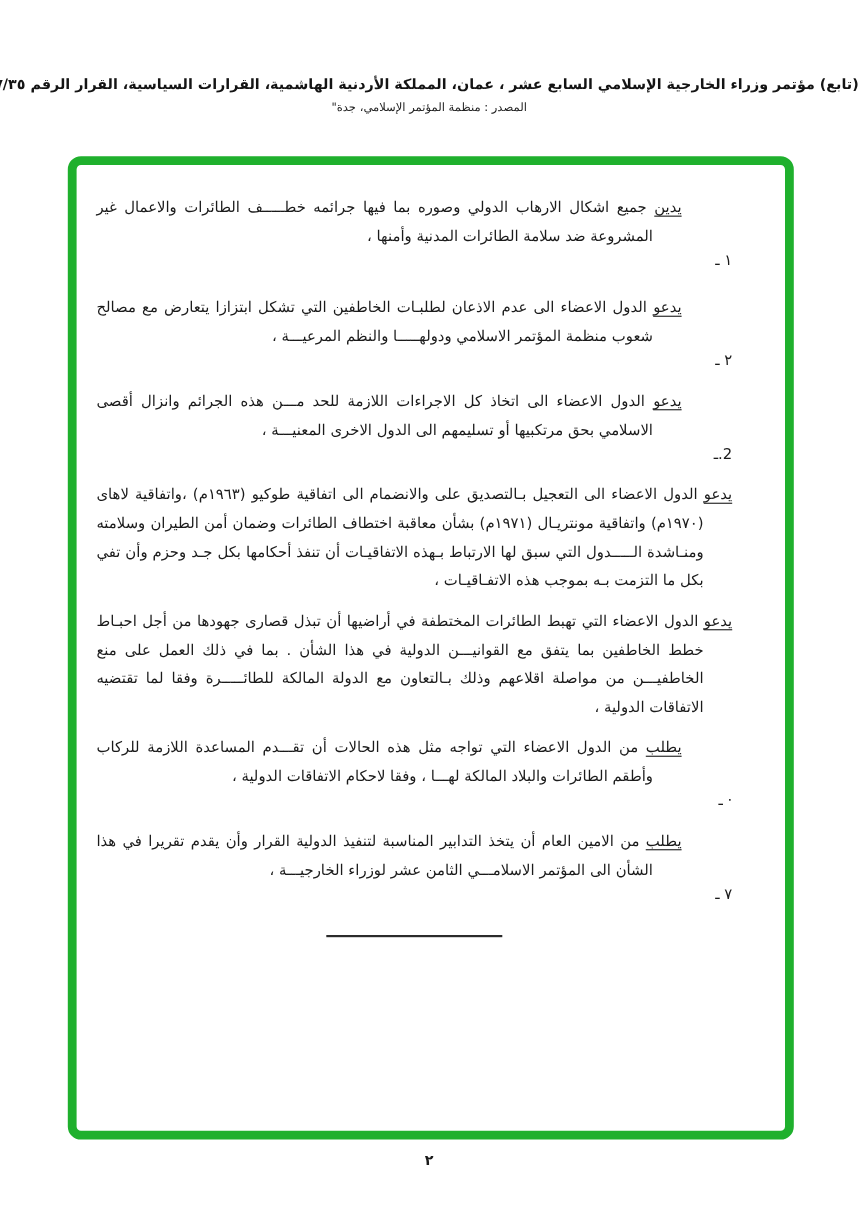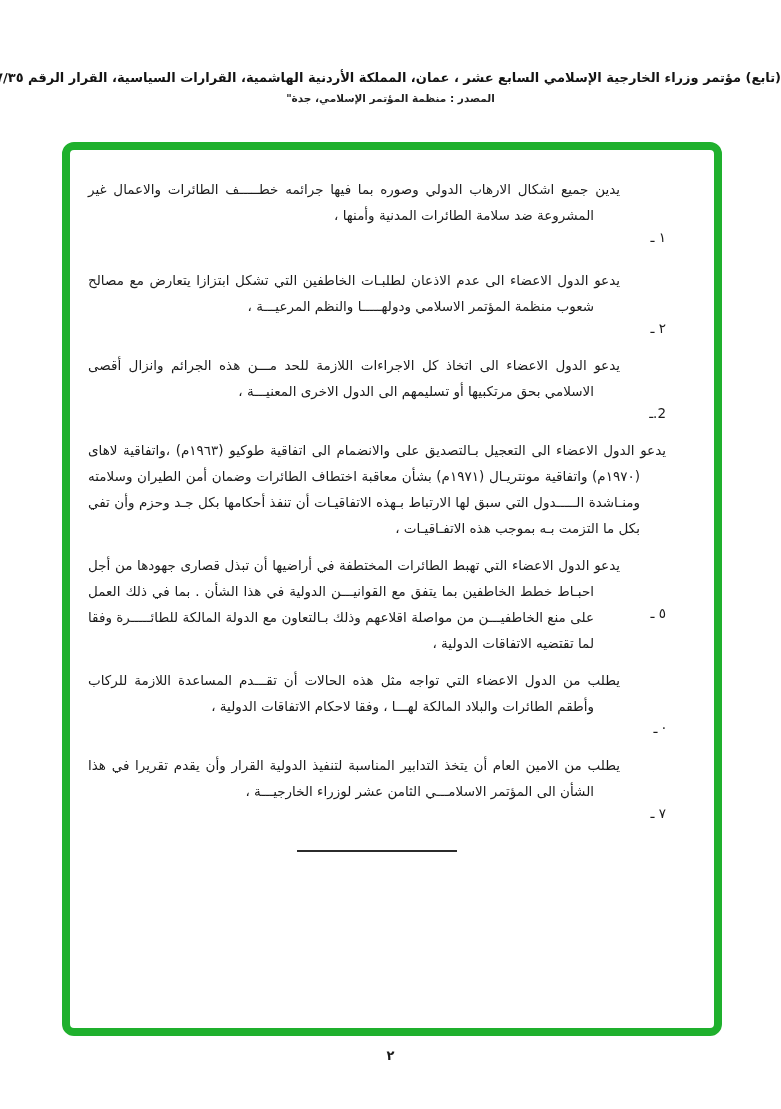--- a/index.html
+++ b/index.html
@@ -27,21 +27,21 @@
   .header-line1 {
     font-size: 13px;
     font-weight: bold;
     white-space: nowrap;
     letter-spacing: 0;
     color: #141414;
   }
   .header-source {
     margin-top: 7px;
     font-size: 10.5px;
-    font-weight: bold;
+    font-weight: normal;
     color: #232323;
   }
   
   .content-box {
     position: absolute;
     left: 62px;
     top: 142px;
     width: 660px;
     height: 894px;
     box-sizing: border-box;
@@ -65,20 +65,21 @@
     white-space: nowrap;
     margin-top: 48px;
   }
   .item-text {
     flex: 1;
     text-align: justify;
     padding-right: 26px;
     text-indent: -26px;
   }
   .item-lead {
+    text-decoration: underline;
     text-underline-offset: 3px;
   }
   
   .separator {
     width: 160px;
     height: 0;
     border-top: 2px solid #2b2b2b;
     margin: 24px auto 0 auto;
   }
   
@@ -118,21 +119,20 @@
     <div class="doc-item">
       <span class="item-marker">2.ـ</span>
       <span class="item-text"><span class="item-lead">يدعو</span> <span>الدول الاعضاء الى اتخاذ كل الاجراءات اللازمة للحد مـــن هذه الجرائم وانزال أقصى الاسلامي بحق مرتكبيها أو تسليمهم الى الدول الاخرى المعنيـــة ،</span></span>
     </div>
 
     <div class="doc-item">
       <span class="item-text"><span class="item-lead">يدعو</span> <span>الدول الاعضاء الى التعجيل بـالتصديق على والانضمام الى اتفاقية طوكيو (١٩٦٣م) ،واتفاقية لاهاى (١٩٧٠م) واتفاقية مونتريـال (١٩٧١م) بشأن معاقبة اختطاف الطائرات وضمان أمن الطيران وسلامته ومنـاشدة الـــــدول التي سبق لها الارتباط بـهذه الاتفاقيـات أن تنفذ أحكامها بكل جـد وحزم وأن تفي بكل ما التزمت بـه بموجب هذه الاتفـاقيـات ،</span></span>
     </div>
 
     <div class="doc-item">
-      <span class="item-marker">٥ ـ</span>
       <span class="item-text"><span class="item-lead">يدعو</span> <span>الدول الاعضاء التي تهبط الطائرات المختطفة في أراضيها أن تبذل قصارى جهودها من أجل احبـاط خطط الخاطفين بما يتفق مع القوانيـــن الدولية في هذا الشأن . بما في ذلك العمل على منع الخاطفيـــن من مواصلة اقلاعهم وذلك بـالتعاون مع الدولة المالكة للطائـــــرة وفقا لما تقتضيه الاتفاقات الدولية ،</span></span>
     </div>
 
     <div class="doc-item">
       <span class="item-marker">· ـ</span>
       <span class="item-text"><span class="item-lead">يطلب</span> <span>من الدول الاعضاء التي تواجه مثل هذه الحالات أن تقـــدم المساعدة اللازمة للركاب وأطقم الطائرات والبلاد المالكة لهـــا ، وفقا لاحكام الاتفاقات الدولية ،</span></span>
     </div>
 
     <div class="doc-item">
       <span class="item-marker">٧ ـ</span>

